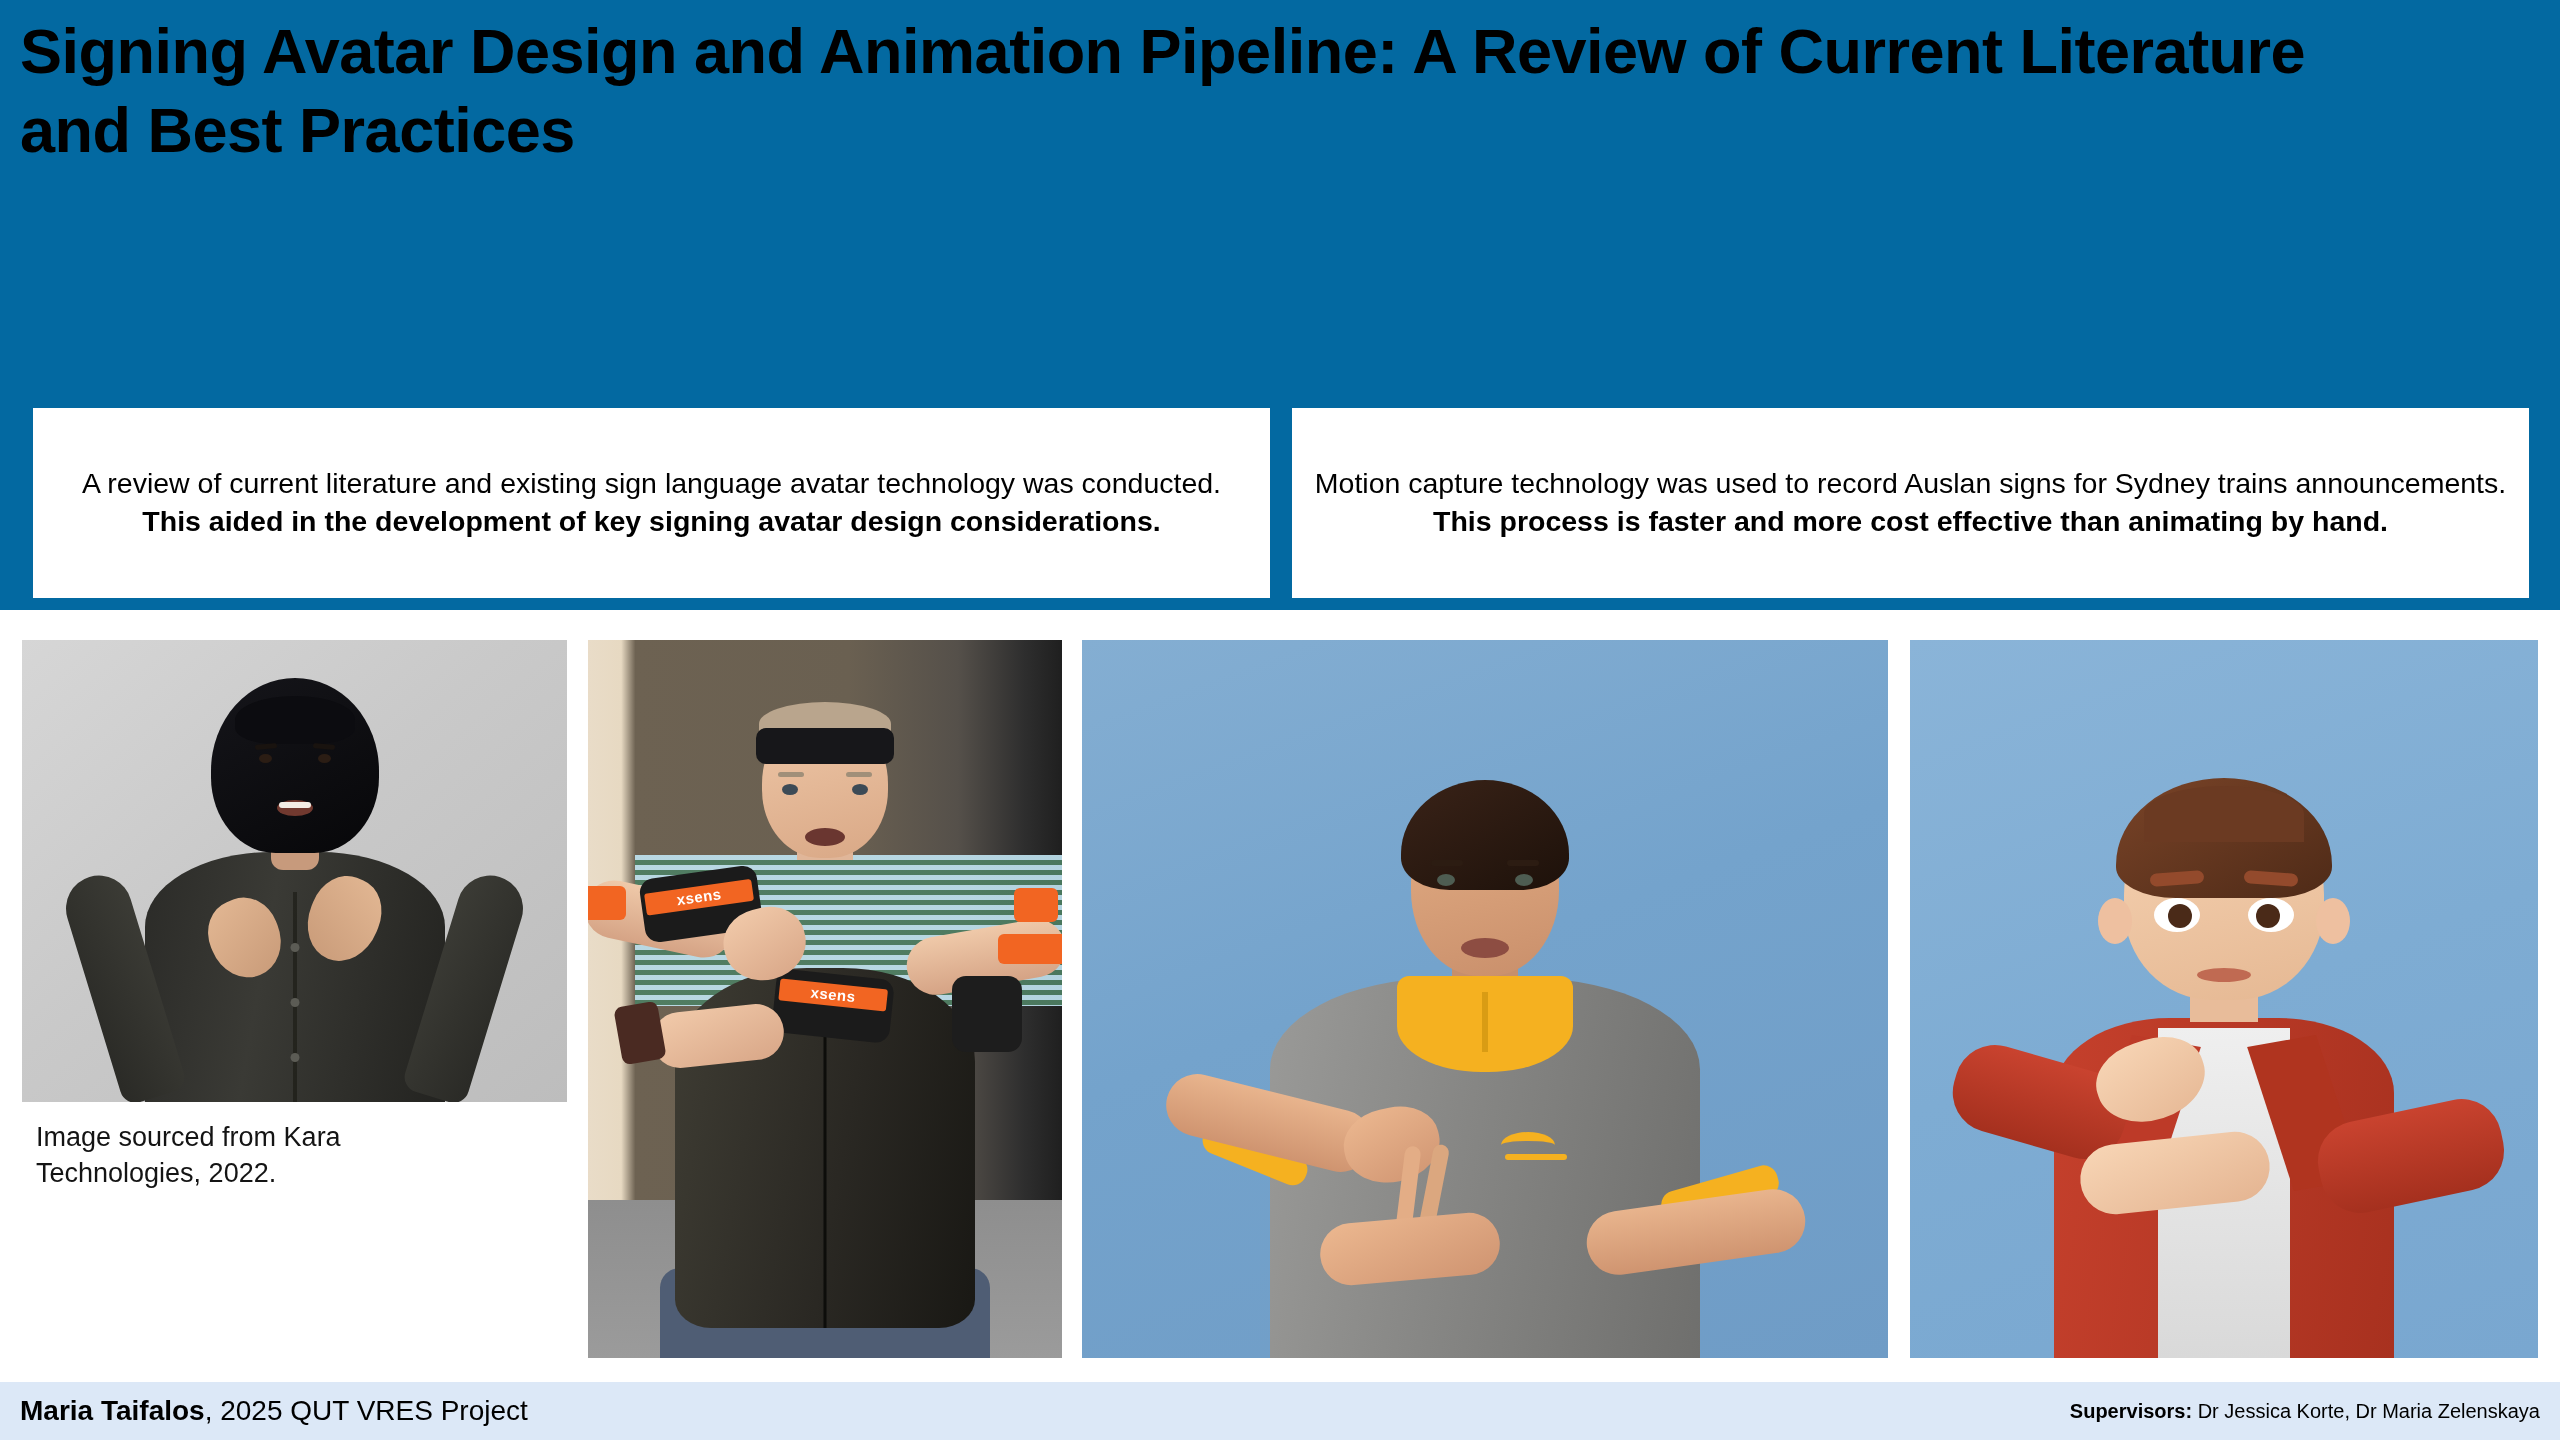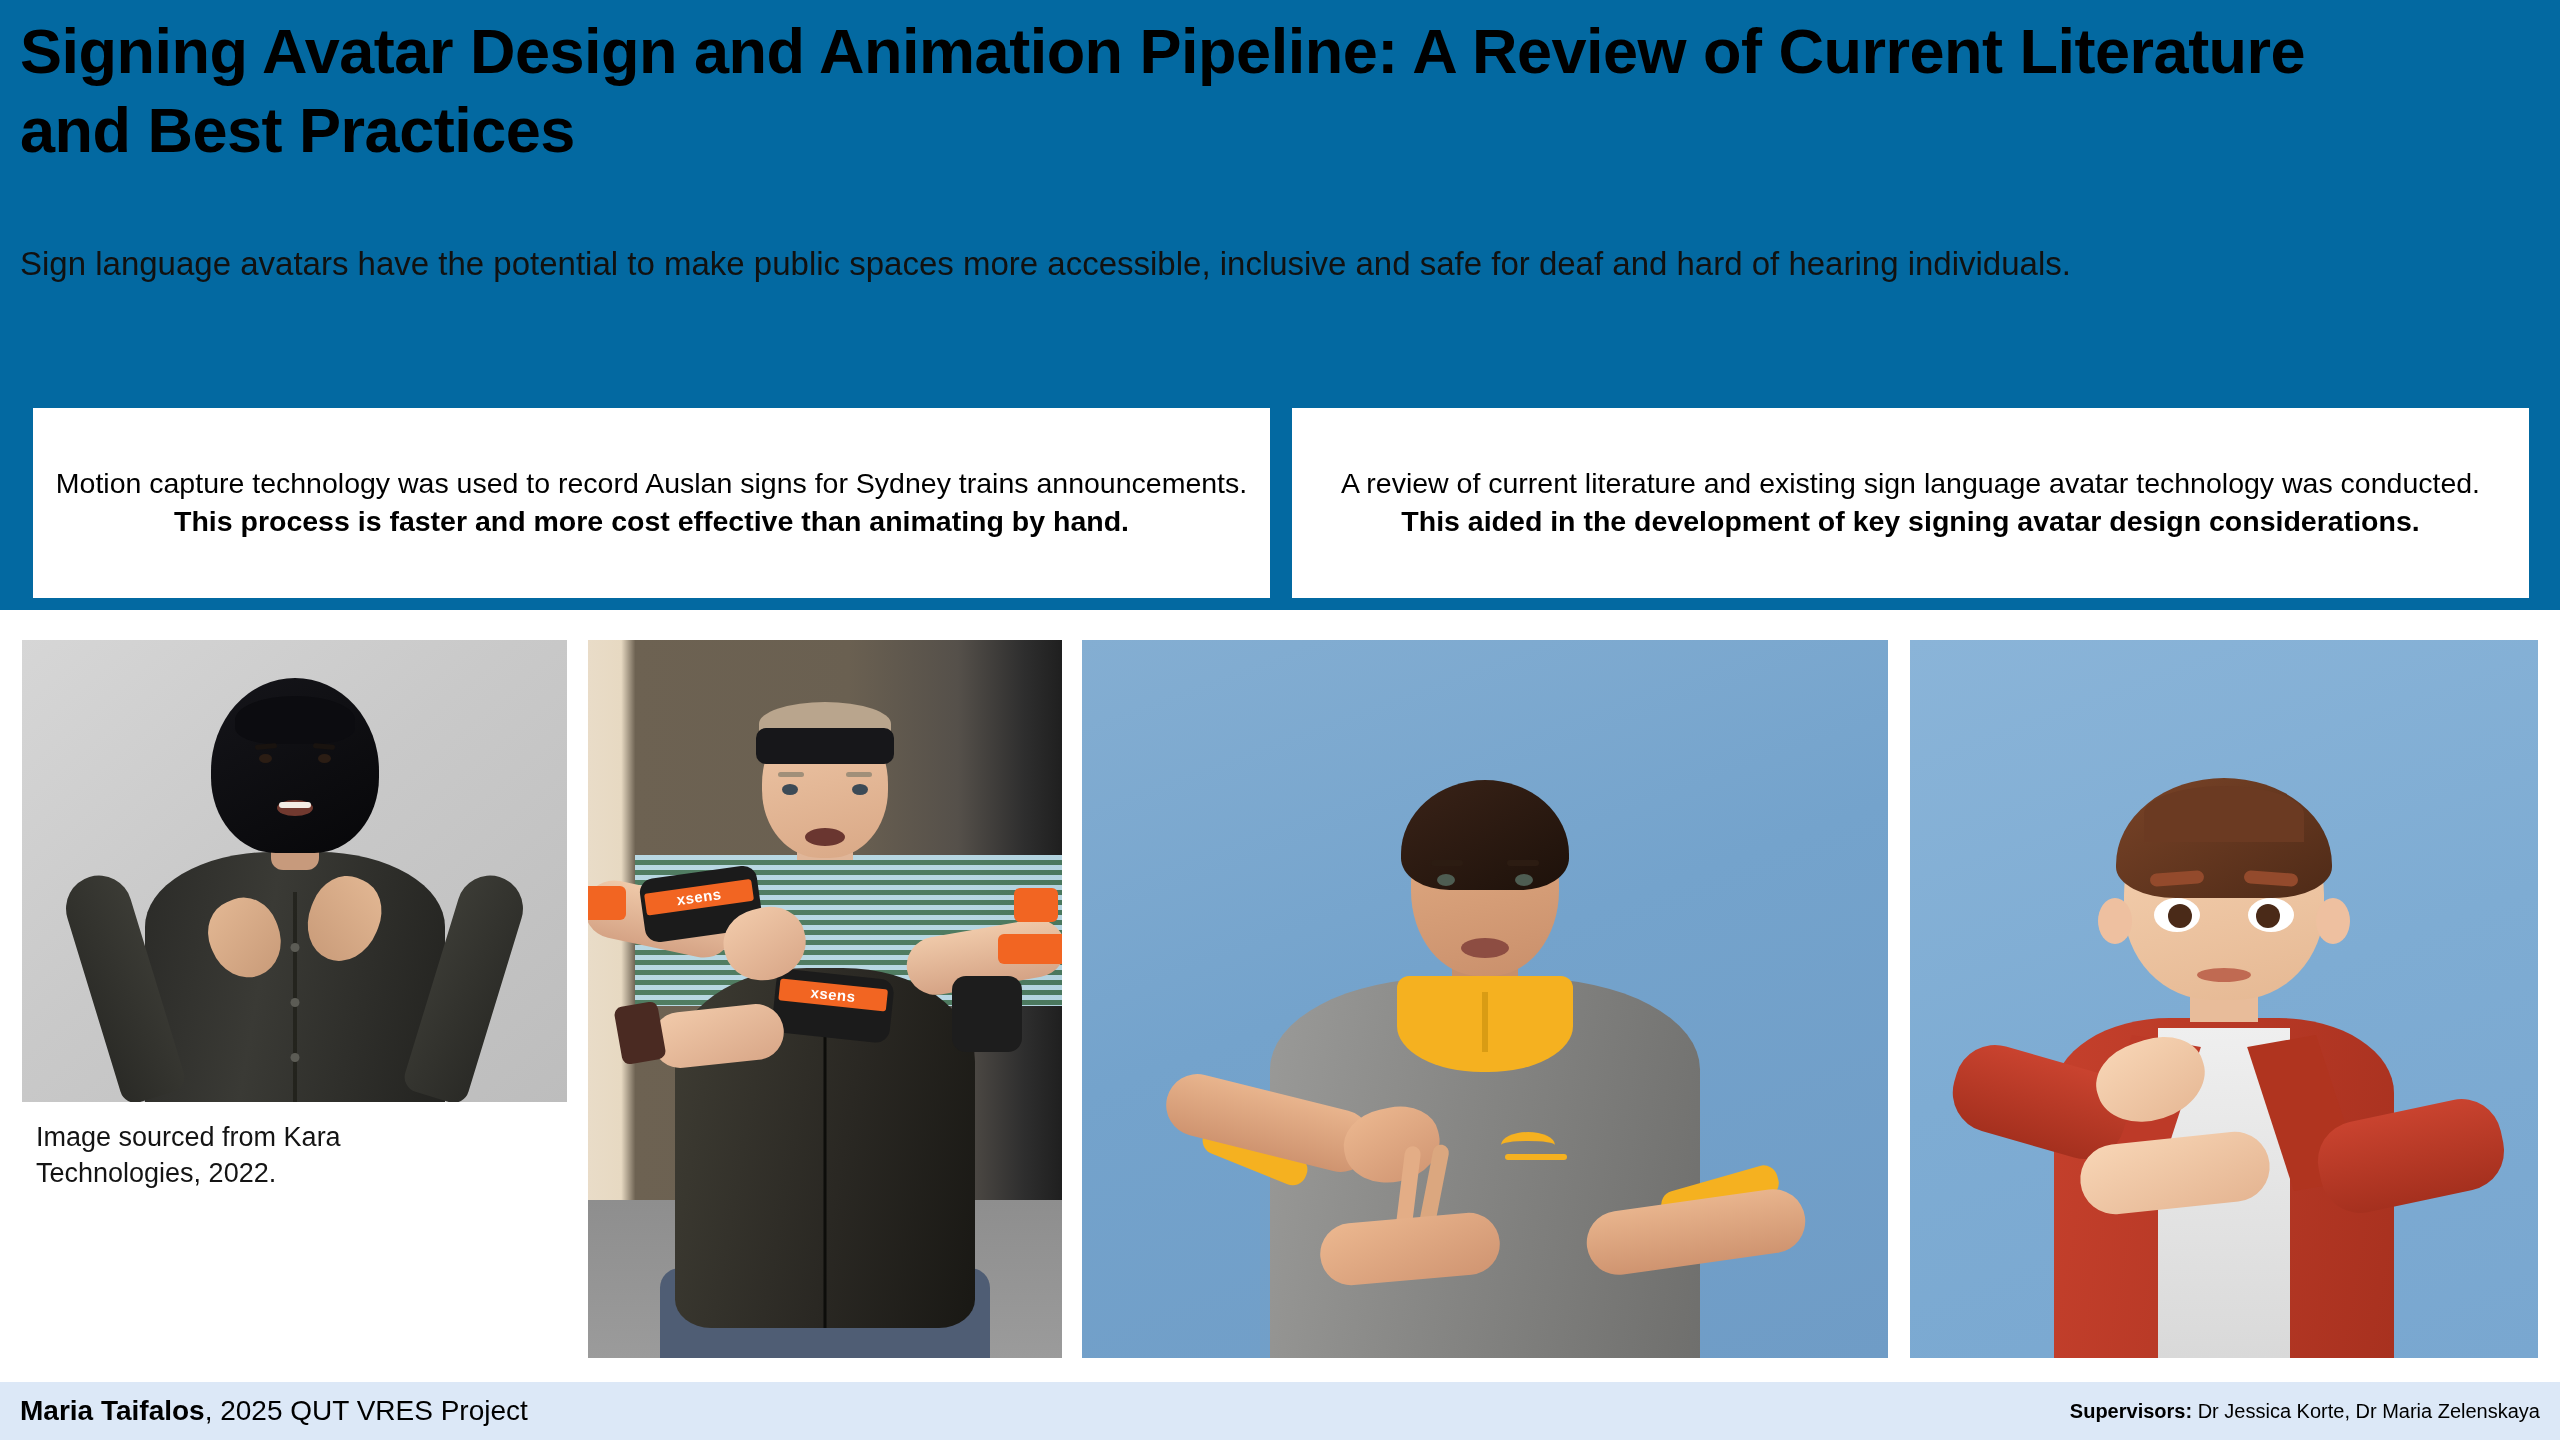--- a/index.html
+++ b/index.html
@@ -107,33 +107,32 @@
     position:absolute; right:20px; top:50%; transform:translateY(-50%);
     font-size:20px; color:#000000; white-space:nowrap;
   }
   .footer-left b, .footer-right b{ font-weight:bold; }
 </style>
 </head>
 <body>
 
 <div class="header-band">
   <h1 class="poster-title">Signing Avatar Design and Animation Pipeline: A Review of Current Literature and Best Practices</h1>
-  <p class="poster-subtitle">Sign language avatars have the potential to make public spaces more accessible, inclusive and safe for deaf and hard of hearing individuals.</p>
 
   <div class="callouts">
+
+    <div class="callout">
+      <p>
+        <span>A review of current literature and existing sign language avatar technology was conducted. </span><b>This aided in the development of key signing avatar design considerations.</b>
+      </p>
+    </div>
 
     <div class="callout">
       <p>
         <span>Motion capture technology was used to record Auslan signs for Sydney trains announcements. </span><b>This process is faster and more cost effective than animating by hand.</b>
-      </p>
-    </div>
-
-    <div class="callout">
-      <p>
-        <span>A review of current literature and existing sign language avatar technology was conducted. </span><b>This aided in the development of key signing avatar design considerations.</b>
       </p>
     </div>
 
 
   </div>
 </div>
 
 <div class="image-strip">
 
   <div class="panel panel-1">

